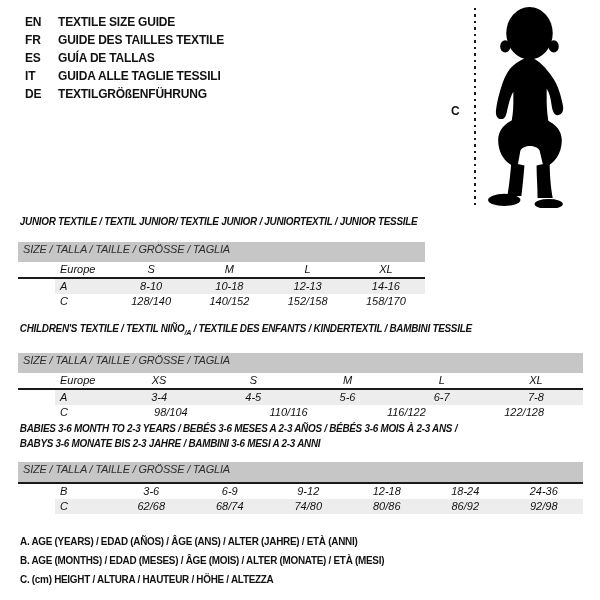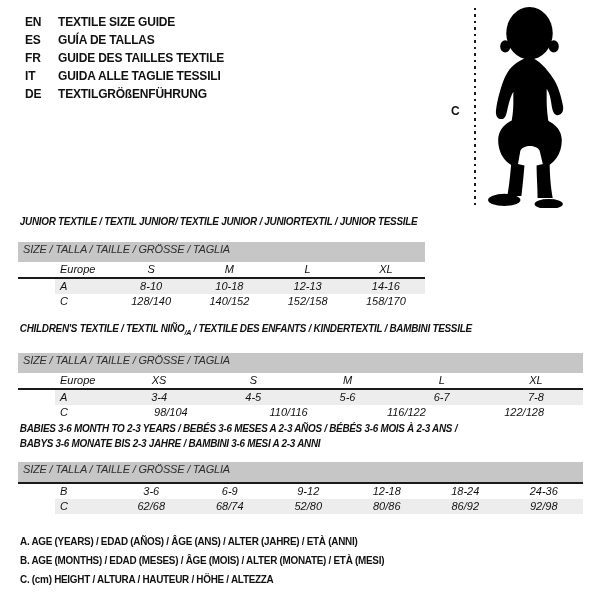--- a/index.html
+++ b/index.html
@@ -44,26 +44,26 @@
 <body>
 
 <div class="canvas">
 
   <div class="lang-block">
       <div class="lang-row">
         <span class="lang-code">EN</span>
         <span class="lang-label">TEXTILE SIZE GUIDE</span>
       </div>
       <div class="lang-row">
+        <span class="lang-code">FR</span>
+        <span class="lang-label">GUIDE DES TAILLES TEXTILE</span>
+      </div>
+      <div class="lang-row">
         <span class="lang-code">ES</span>
         <span class="lang-label">GUÍA DE TALLAS</span>
-      </div>
-      <div class="lang-row">
-        <span class="lang-code">FR</span>
-        <span class="lang-label">GUIDE DES TAILLES TEXTILE</span>
       </div>
       <div class="lang-row">
         <span class="lang-code">IT</span>
         <span class="lang-label">GUIDA ALLE TAGLIE TESSILI</span>
       </div>
       <div class="lang-row">
         <span class="lang-code">DE</span>
         <span class="lang-label">TEXTILGRÖßENFÜHRUNG</span>
       </div>
     </div>
@@ -165,21 +165,21 @@
           <span class="cell val">6-9</span>
           <span class="cell val">9-12</span>
           <span class="cell val">12-18</span>
           <span class="cell val">18-24</span>
           <span class="cell val">24-36</span>
         </div>
         <div class="row stripe">
           <span class="cell label">C</span>
           <span class="cell val">62/68</span>
           <span class="cell val">68/74</span>
-          <span class="cell val">52/80</span>
+          <span class="cell val">74/80</span>
           <span class="cell val">80/86</span>
           <span class="cell val">86/92</span>
           <span class="cell val">92/98</span>
         </div>
       </div>
     </div>
 
   <div class="legend">
       <div class="legend-line">A. AGE (YEARS) / EDAD (AÑOS) / ÂGE (ANS) / ALTER (JAHRE) / ETÀ (ANNI)</div>
       <div class="legend-line">B. AGE (MONTHS) / EDAD (MESES) / ÂGE (MOIS) / ALTER (MONATE) / ETÀ (MESI)</div>

